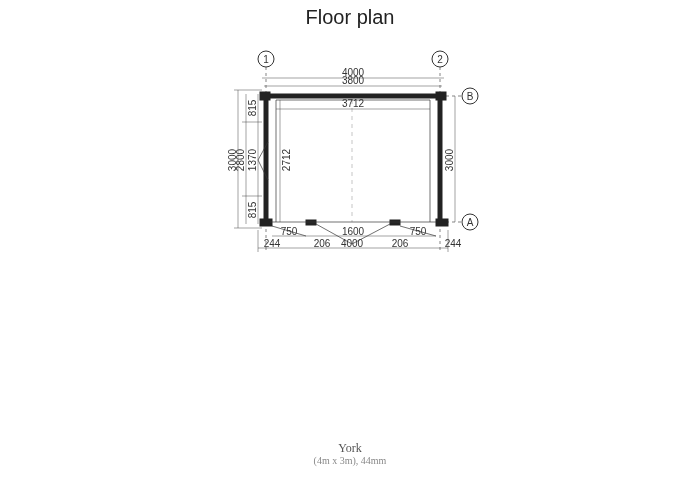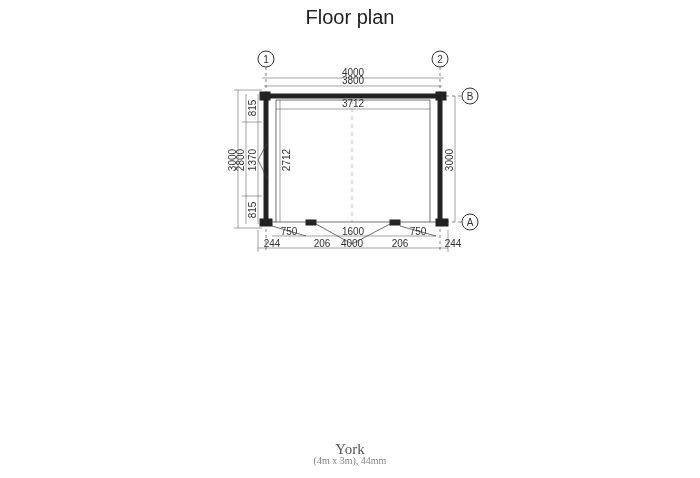--- a/index.html
+++ b/index.html
@@ -1,20 +1,20 @@
 <!DOCTYPE html>
 <html><head>
 <meta charset="utf-8">
 <style>
   html, body { margin:0; padding:0; background:#ffffff; }
   body { width:700px; height:478px; position:relative; overflow:hidden; font-family:"Liberation Sans", sans-serif; }
   .title { position:absolute; top:6px; left:0; width:700px; text-align:center; font-size:20px; color:#222; }
   svg { position:absolute; left:0; top:0; }
   .dim { font-family:"Liberation Sans", sans-serif; font-size:10px; fill:#333; }
-  .footer1 { position:absolute; top:441px; left:0; width:700px; text-align:center; font-family:"Liberation Serif", serif; font-size:15px; color:#555; }
+  .footer1 { position:absolute; top:441px; left:0; width:700px; text-align:center; font-family:"Liberation Serif", serif; font-size:12px; color:#555; }
   .footer2 { position:absolute; top:455px; left:0; width:700px; text-align:center; font-family:"Liberation Serif", serif; font-size:10px; color:#888; }
 </style>
 </head>
 <body>
 
 <div class="title">Floor plan</div>
 
 <svg width="700" height="478" viewBox="0 0 700 478">
 
   <g stroke="#333" fill="none" stroke-width="1">

